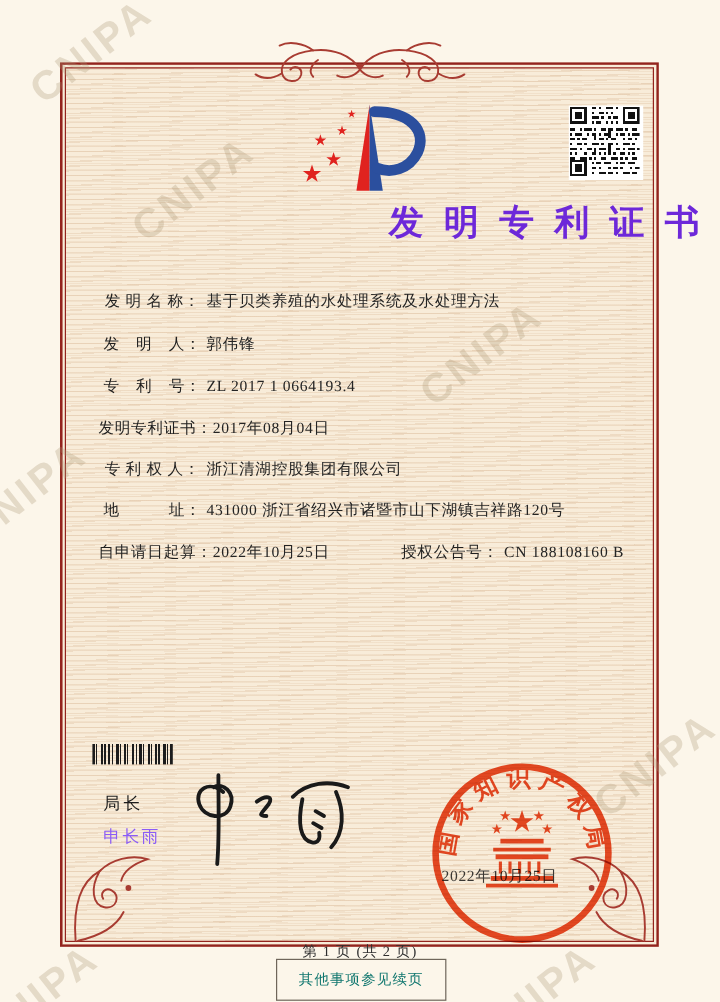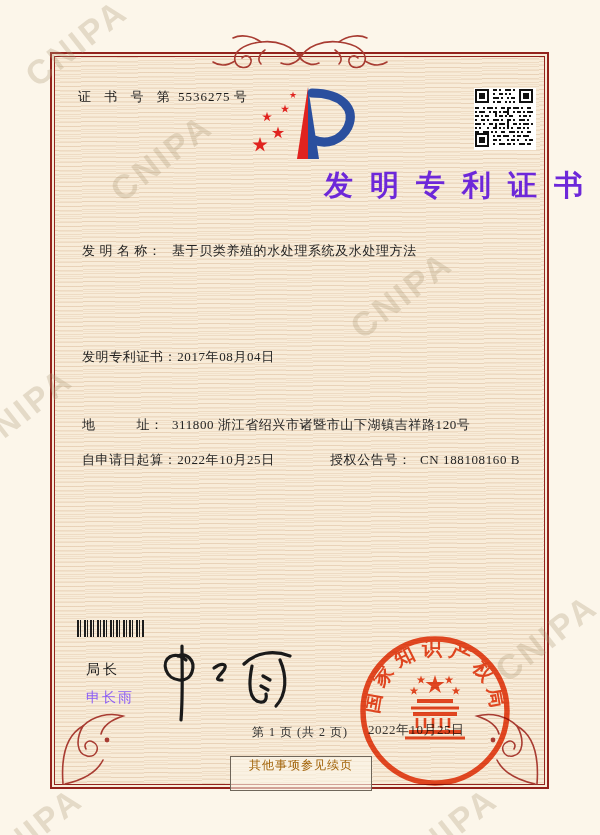--- a/index.html
+++ b/index.html
@@ -26,42 +26,42 @@
   .certno .sp{letter-spacing:5px;}
   .certno .num{letter-spacing:1px;}
 
   .logo{left:242px;top:83px;}
   .qr{left:474px;top:88px;width:60px;height:60px;background:#fff;padding:1px;}
 
   .title{left:0;top:166px;width:100%;text-align:right;font-size:29px;font-weight:bold;
          letter-spacing:17px;text-indent:17px;color:#6d28d9;}
 
   .fieldrow{left:82px;width:445px;font-size:13px;letter-spacing:0.6px;color:#1f1f1f;white-space:nowrap;}
-  .fieldrow .lab{display:inline-block;min-width:90px;}
+  .fieldrow .lab{display:inline-block;min-width:90px;text-align:center;}
   .fieldrow .val{color:#242424;}
   .pair2{position:absolute;left:248px;top:0;}
 
   .bodytext{left:80px;top:477px;width:443px;font-size:13.2px;line-height:1.84;color:#141414;
             text-align:justify;}
   .bodytext p{margin:0;text-indent:2em;}
 
   .barcode{left:77px;top:620px;width:67px;height:17px;
     background:repeating-linear-gradient(90deg,#1c1c1c 0 2px,transparent 2px 3px,#1c1c1c 3px 4px,transparent 4px 7px,#1c1c1c 7px 9px,transparent 9px 10px,#1c1c1c 10px 11px,transparent 11px 13px);}
 
   .signtitle{left:86px;top:661px;font-family:"Liberation Sans",sans-serif;font-size:14px;letter-spacing:3px;color:#1c1c1c;text-align:right;}
   .signname{left:86px;top:689px;font-family:"Liberation Sans",sans-serif;font-size:14px;letter-spacing:2px;color:#8b5cf6;}
   .signature{left:152px;top:642px;}
 
   .sealdate{left:368px;top:721px;font-size:13px;letter-spacing:0.5px;color:#3a3733;z-index:5;}
   .seal{position:absolute;left:357px;top:633px;z-index:6;mix-blend-mode:multiply;opacity:0.95;}
 
-  .pagenum{left:0;top:724px;width:100%;text-align:center;font-size:12px;letter-spacing:1px;color:#2e2e2e;}
-
-  .notebox{left:230px;top:756px;width:140px;height:33px;border:1px solid #6f665a;z-index:5;
-           display:flex;align-items:flex-start;justify-content:center;font-size:12px;letter-spacing:1px;color:#a16207;background:rgba(252,246,234,0.6);}
+  .pagenum{left:0;top:785px;width:100%;text-align:center;font-size:12px;letter-spacing:1px;color:#2e2e2e;}
+
+  .notebox{left:230px;top:799px;width:140px;height:33px;border:1px solid #6f665a;z-index:5;
+           display:flex;align-items:center;justify-content:center;font-size:12px;letter-spacing:1px;color:#0f766e;background:rgba(252,246,234,0.6);}
 
   .abs{position:absolute;}
 </style>
 </head>
 <body>
 
 <div class="page">
 
   <div class="frame"></div>
 
@@ -103,25 +103,20 @@
   </svg>
   <svg class="orn" style="left:455px;top:688px" width="92" height="98" viewBox="0 0 92 98">
     <g transform="translate(92,0) scale(-1,1)" stroke="#a83c32" stroke-width="1.6" fill="none" stroke-linecap="round">
       <path d="M10,96 C8,70 12,48 30,38 C22,52 24,66 34,68 C44,70 48,58 40,54 C35,51 30,56 33,61"></path>
       <path d="M30,38 C40,28 56,24 70,28 C58,32 50,38 48,46"></path>
       <path d="M12,96 C30,92 44,84 50,72"></path>
       <circle cx="54" cy="52" r="2.4" fill="#a83c32" stroke="none"></circle>
     </g>
   </svg>
 
-  <div class="content abs certno">
-    <span class="sp">证 书 号 第</span>
-    <span class="num">5536275</span>
-    <span>号</span>
-  </div>
 
   <svg class="content abs logo" width="124" height="80" viewBox="0 0 124 80">
     <defs>
       <path id="st" d="M0,-1 L0.225,-0.31 0.95,-0.31 0.36,0.12 0.59,0.81 0,0.38 -0.59,0.81 -0.36,0.12 -0.95,-0.31 -0.225,-0.31 Z"></path>
     </defs>
     <polygon points="66,4 55,76 66,76" fill="#e0231f"></polygon>
     <polygon points="66,4 66,76 77,76" fill="#2b4f9e"></polygon>
     <path d="M70,10 C100,10 114,26 106,44 C99,58 84,62 72,57" stroke="#2b4f9e" stroke-width="9" fill="none" stroke-linecap="round"></path>
     <use href="#st" transform="translate(18,62) scale(8)" fill="#e0231f"></use>
     <use href="#st" transform="translate(36,50) scale(6.4)" fill="#e0231f"></use>
@@ -163,25 +158,34 @@
         <line x1="16.5" y1="9" x2="16.5" y2="21" stroke-dasharray="2 1 1 2 2 1"></line>
       </g>
     </svg>
   </div>
 
   <div class="content abs title">发明专利证书</div>
 
   <div class="content abs fieldrow" style="top:242px">
     <span class="lab">发 明 名 称：</span><span class="val">基于贝类养殖的水处理系统及水处理方法</span>
   </div>
+  <div class="content abs fieldrow" style="top:278px">
+    <span class="lab">发　明　人：</span><span class="val">郭伟锋</span>
+  </div>
+  <div class="content abs fieldrow" style="top:313px">
+    <span class="lab">专　利　号：</span><span class="val">ZL 2017 1 0664193.4</span>
+  </div>
   <div class="content abs fieldrow" style="top:348px">
     <span class="lab">发明专利证书：</span><span class="val">2017年08月04日</span>
   </div>
+  <div class="content abs fieldrow" style="top:382px">
+    <span class="lab">专 利 权 人：</span><span class="val">浙江清湖控股集团有限公司</span>
+  </div>
   <div class="content abs fieldrow" style="top:416px">
-    <span class="lab">地　　　址：</span><span class="val">311800 浙江省绍兴市诸暨市山下湖镇吉祥路120号</span>
+    <span class="lab">地　　　址：</span><span class="val">431000 浙江省绍兴市诸暨市山下湖镇吉祥路120号</span>
   </div>
   <div class="content abs fieldrow" style="top:451px">
     <span class="lab">自申请日起算：</span><span class="val">2022年10月25日</span>
     <span class="pair2">
       <span class="lab">授权公告号：</span><span class="val">CN 188108160 B</span>
     </span>
   </div>
 
   <div class="content abs bodytext">
   </div>

